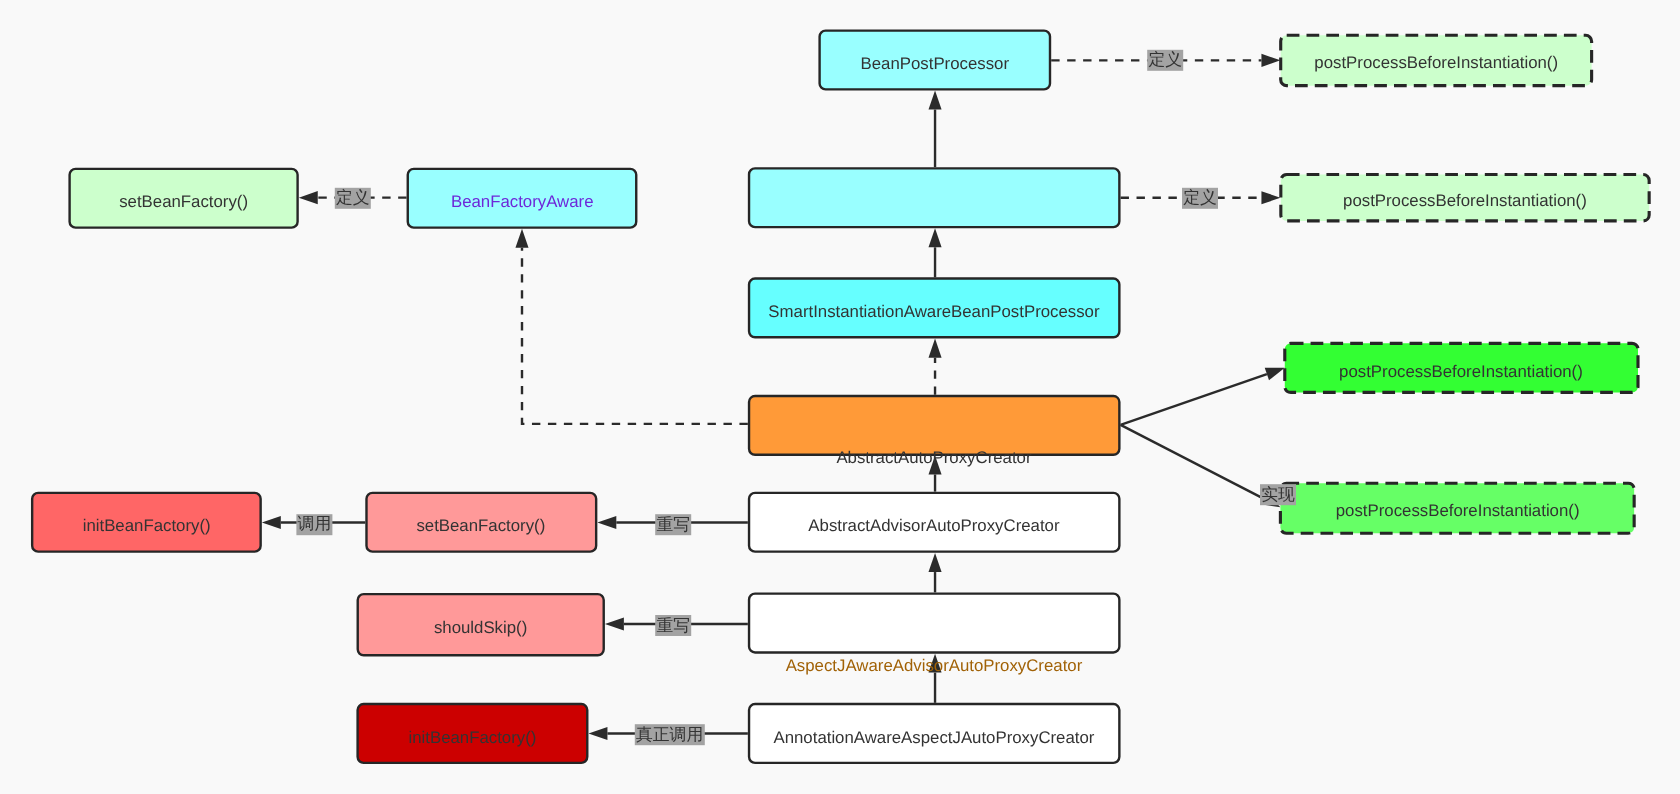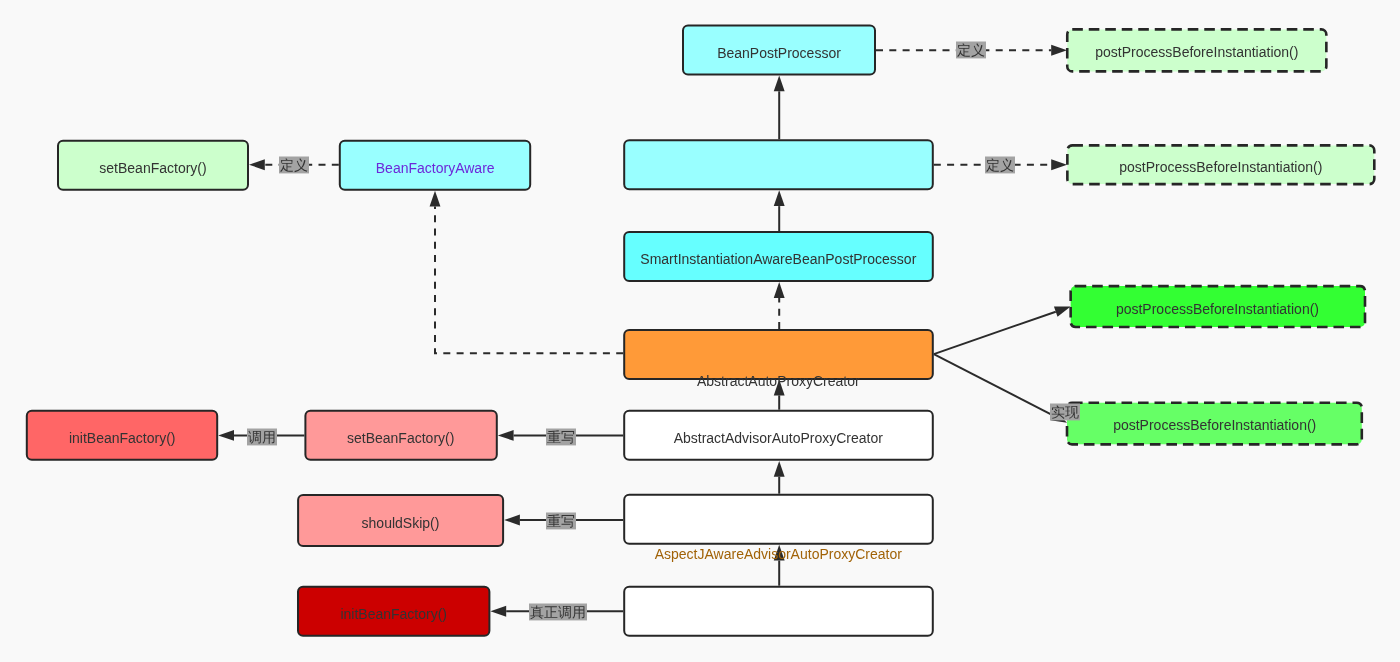--- a/index.html
+++ b/index.html
@@ -88,20 +88,23 @@
     </div>
     <div class="node" style="left: 623.2px; top: 329px; width: 310.6px; height: 51px; color: rgb(51, 51, 51); margin-top: 24px;">
       <span>AbstractAutoProxyCreator</span>
     </div>
     <div class="node" style="left: 623.2px; top: 409.7px; width: 310.6px; height: 51px; color: rgb(51, 51, 51);">
       <span>AbstractAdvisorAutoProxyCreator</span>
     </div>
     <div class="node" style="left: 623.2px; top: 493.7px; width: 310.6px; height: 51px; color: #a16207; margin-top: 32px;">
       <span>AspectJAwareAdvisorAutoProxyCreator</span>
     </div>
+    <div class="node" style="left: 623.2px; top: 585.7px; width: 310.6px; height: 51px; color: rgb(51, 51, 51);">
+      <span>AnnotationAwareAspectJAutoProxyCreator</span>
+    </div>
     <div class="node" style="left: 25.8px; top: 409.7px; width: 192.4px; height: 51px; color: rgb(51, 51, 51);">
       <span>initBeanFactory()</span>
     </div>
     <div class="node" style="left: 304.4px; top: 409.7px; width: 193.4px; height: 51px; color: rgb(51, 51, 51);">
       <span>setBeanFactory()</span>
     </div>
     <div class="node" style="left: 297.1px; top: 494.1px; width: 207px; height: 53px; color: rgb(51, 51, 51);">
       <span>shouldSkip()</span>
     </div>
     <div class="node" style="left: 297px; top: 585.7px; width: 193.4px; height: 51px; color: rgb(51, 51, 51);">

